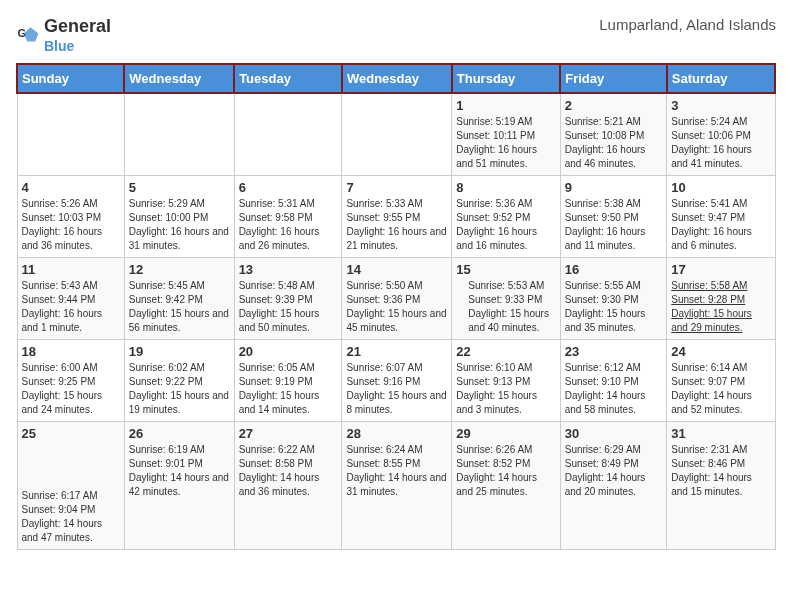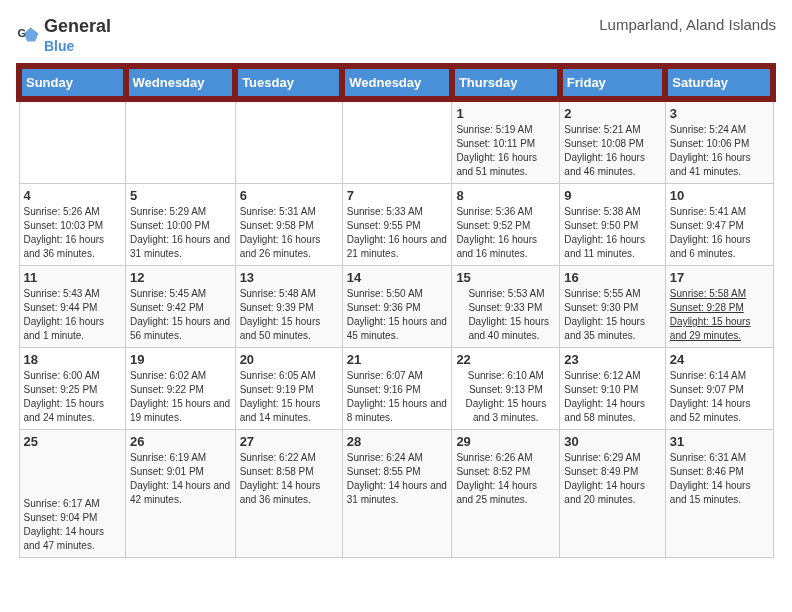--- a/index.html
+++ b/index.html
@@ -52,21 +52,21 @@
       border-collapse: collapse;
       font-size: 11px;
     }
     thead tr th {
       background-color: #4a90d9;
       color: #fff;
       padding: 6px 4px;
       text-align: left;
       font-size: 13px;
       font-weight: bold;
-      border: 6px solid #7f1d1d;
+      border: 2px solid #7f1d1d;
     }
     tbody tr td {
       border: 1px solid #ccc;
       padding: 4px 4px;
       vertical-align: top;
       height: 80px;
       width: 113px;
       background: #fff;
     }
     tbody tr:nth-child(odd) td {
@@ -252,21 +252,21 @@
 Daylight: 15 hours and 14 minutes.</div>
         </td>
         <td>
           <span class="day-number">21</span>
           <div class="day-detail" style="white-space: pre-line;">Sunrise: 6:07 AM
 Sunset: 9:16 PM
 Daylight: 15 hours and 8 minutes.</div>
         </td>
         <td>
           <span class="day-number">22</span>
-          <div class="day-detail" style="white-space: pre-line; text-align: center;">Sunrise: 6:10 AM
+          <div class="day-detail" style="white-space: pre-line;">Sunrise: 6:10 AM
 Sunset: 9:13 PM
 Daylight: 15 hours and 3 minutes.</div>
         </td>
         <td>
           <span class="day-number">23</span>
           <div class="day-detail" style="white-space: pre-line;">Sunrise: 6:12 AM
 Sunset: 9:10 PM
 Daylight: 14 hours and 58 minutes.</div>
         </td>
         <td>
@@ -308,19 +308,19 @@
 Daylight: 14 hours and 25 minutes.</div>
         </td>
         <td>
           <span class="day-number">30</span>
           <div class="day-detail" style="white-space: pre-line;">Sunrise: 6:29 AM
 Sunset: 8:49 PM
 Daylight: 14 hours and 20 minutes.</div>
         </td>
         <td>
           <span class="day-number">31</span>
-          <div class="day-detail" style="white-space: pre-line;">Sunrise: 6:31 AM
+          <div class="day-detail" style="white-space: pre-line;">Sunrise: 2:31 AM
 Sunset: 8:46 PM
 Daylight: 14 hours and 15 minutes.</div>
         </td>
       </tr>
     </tbody>
 </table>
 
 </body></html>

